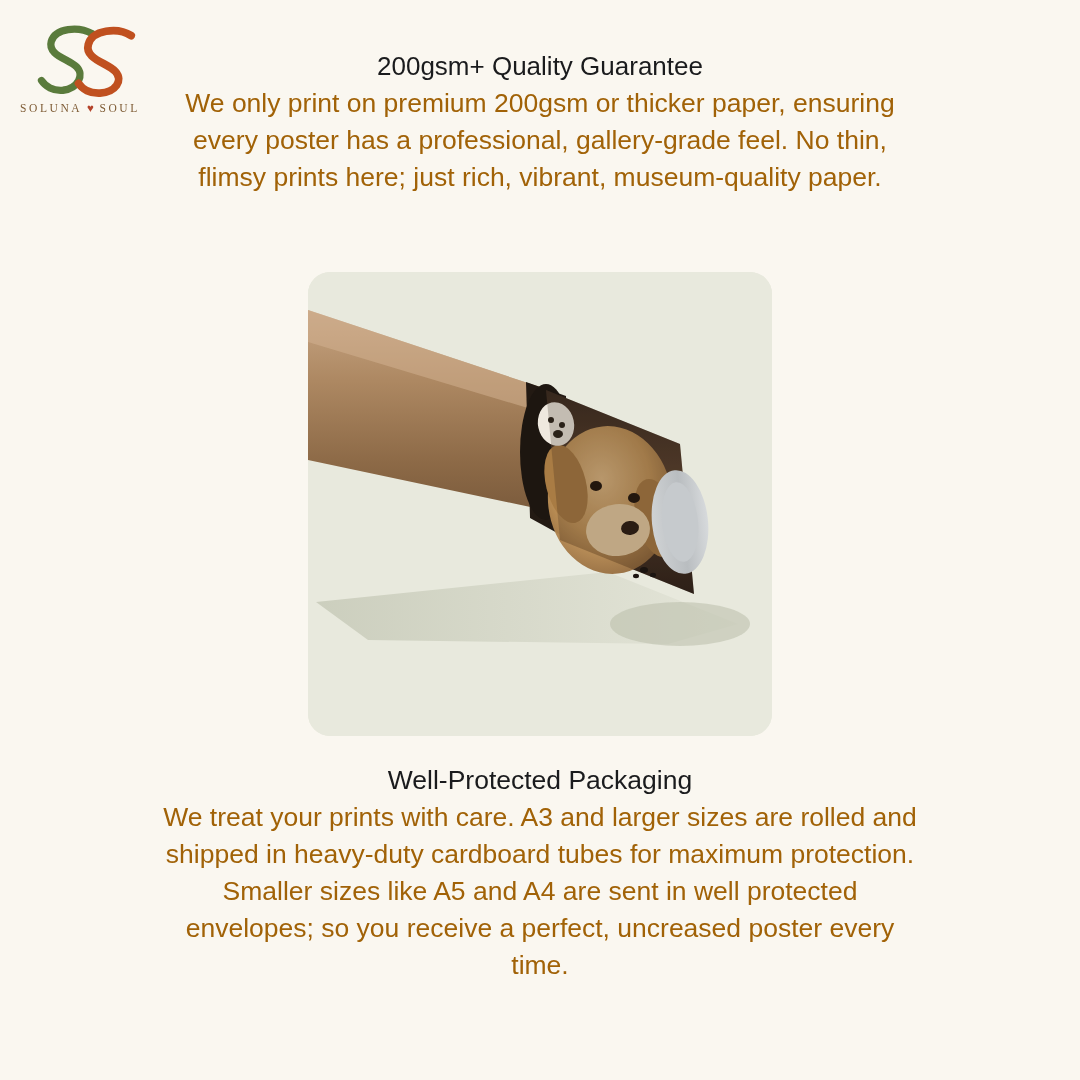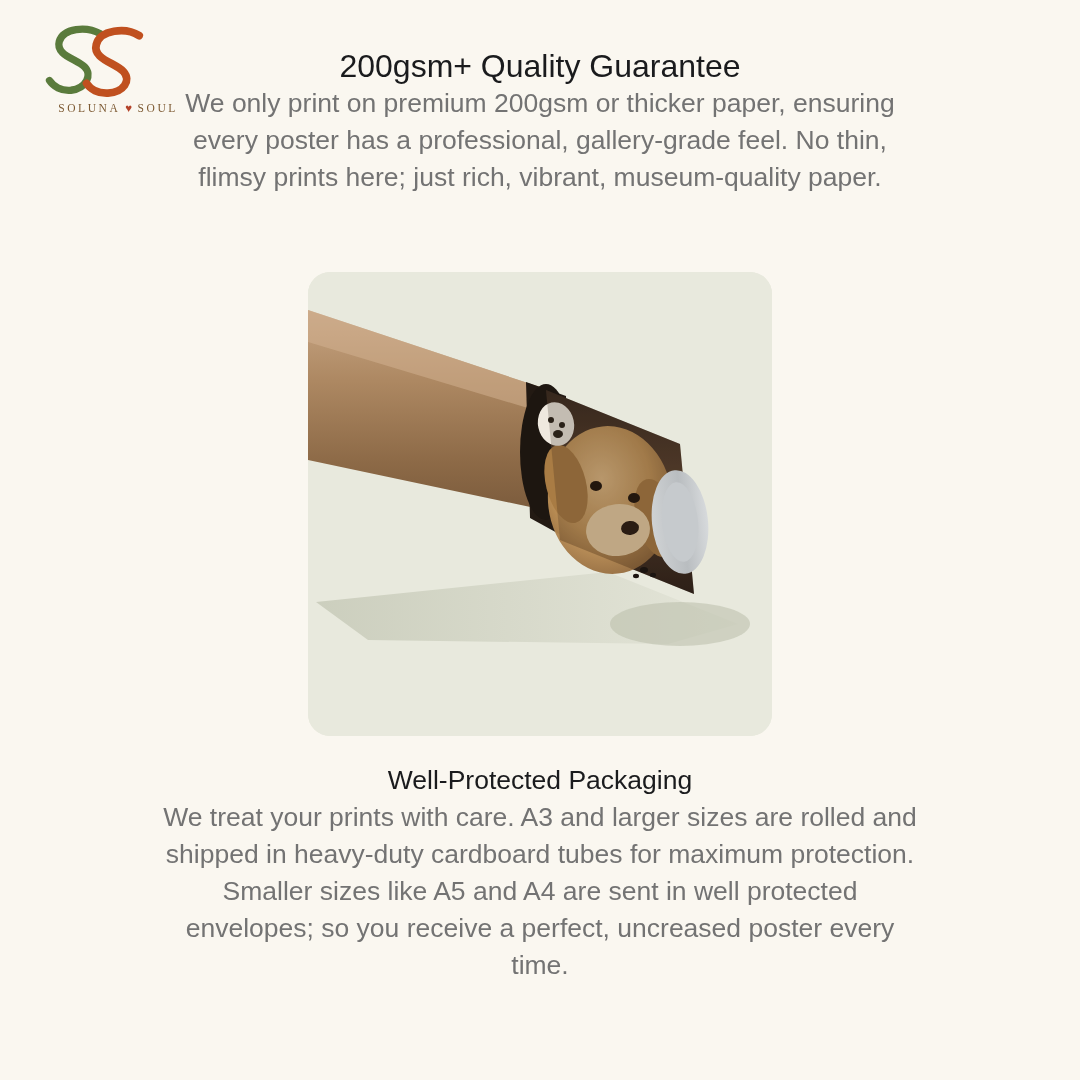--- a/index.html
+++ b/index.html
@@ -12,24 +12,24 @@
     background: #faf7f0;
     font-family: "Liberation Sans", sans-serif;
     color: #17181a;
     overflow: hidden;
     position: relative;
   }
 
   
   .brand {
     position: absolute;
-    left: 28px;
+    left: 20px;
     top: 22px;
     width: 150px;
-    text-align: right;
+    text-align: left;
   }
   .brand-mark {
     height: 78px;
     display: block;
     margin: 0 auto;
   }
   .brand-name {
     margin-top: 2px;
     font-size: 11.5px;
     letter-spacing: 2.6px;
@@ -44,31 +44,31 @@
     position: absolute;
     left: 50%;
     transform: translateX(-50%);
     width: 760px;
     text-align: center;
   }
   .block.top { top: 48px; }
   .block.bottom { top: 762px; }
 
   .heading {
-    font-size: 32px;
+    font-size: 26px;
     line-height: 37px;
     font-weight: 400;
     color: #1a1b1d;
     margin: 0;
   }
   .body-copy {
     font-size: 26.5px;
     line-height: 37px;
     font-weight: 400;
-    color: #737373;
+    color: #a16207;
     margin: 0;
   }
   .block.bottom .heading,
   .block.bottom .body-copy { font-size: 26.5px; line-height: 37px; }
 
   
   .photo-card {
     position: absolute;
     left: 308px;
     top: 272px;

